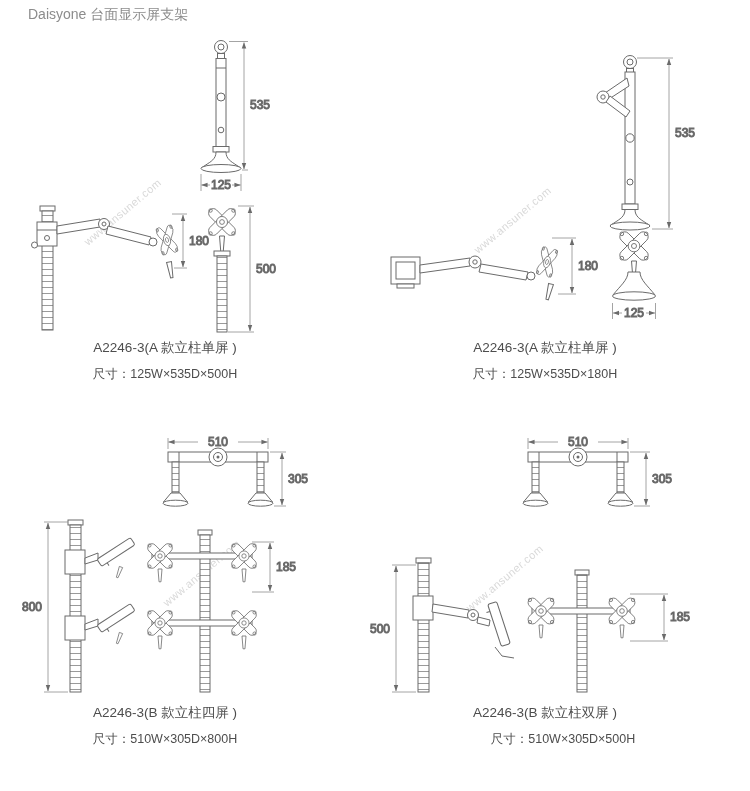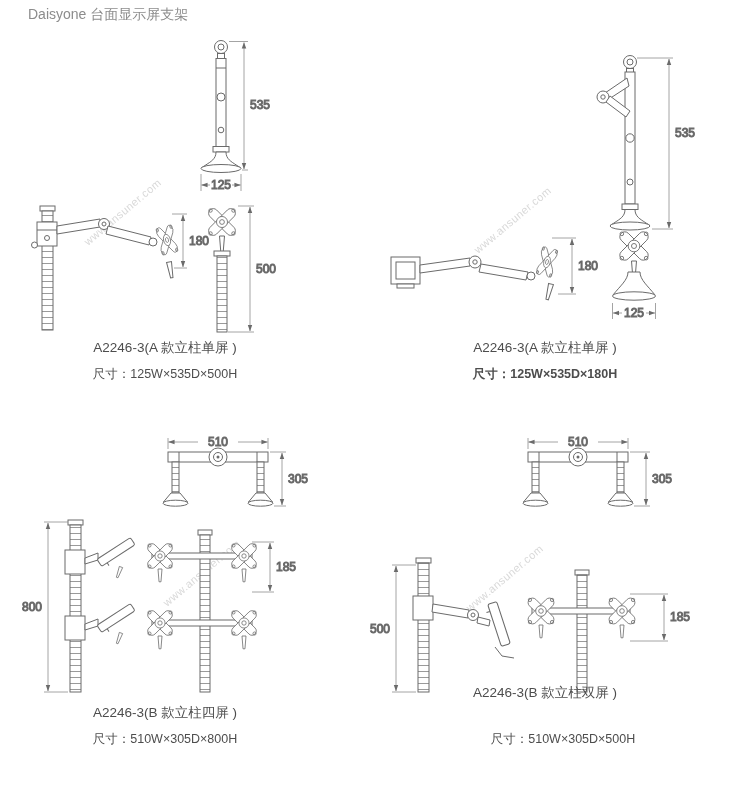--- a/index.html
+++ b/index.html
@@ -304,21 +304,21 @@
         <line x1="664" y1="595" x2="664" y2="640" marker-start="url(#arr)" marker-end="url(#arr)"></line>
       </g>
       <text x="670" y="621">185</text>
     </g>
   </svg>
 
   <div class="cap-model" style="left:-5px;  top:339px;">A2246-3(A 款立柱单屏 )</div>
   <div class="cap-size" style="left:-5px;  top:366px;">尺寸：125W×535D×500H</div>
 
   <div class="cap-model" style="left:375px; top:339px;">A2246-3(A 款立柱单屏 )</div>
-  <div class="cap-size" style="left:375px; top:366px;font-weight:bold;">尺寸：125W×535D×180H</div>
+  <div class="cap-size" style="left:375px; top:366px;">尺寸：125W×535D×180H</div>
 
   <div class="cap-model" style="left:-5px;  top:704px;">A2246-3(B 款立柱四屏 )</div>
   <div class="cap-size" style="left:-5px;  top:731px;">尺寸：510W×305D×800H</div>
 
-  <div class="cap-model" style="left:375px; top:684px;">A2246-3(B 款立柱双屏 )</div>
+  <div class="cap-model" style="left:375px; top:704px;">A2246-3(B 款立柱双屏 )</div>
   <div class="cap-size" style="left:393px; top:731px;">尺寸：510W×305D×500H</div>
 
 </div>
 
 </body></html>

